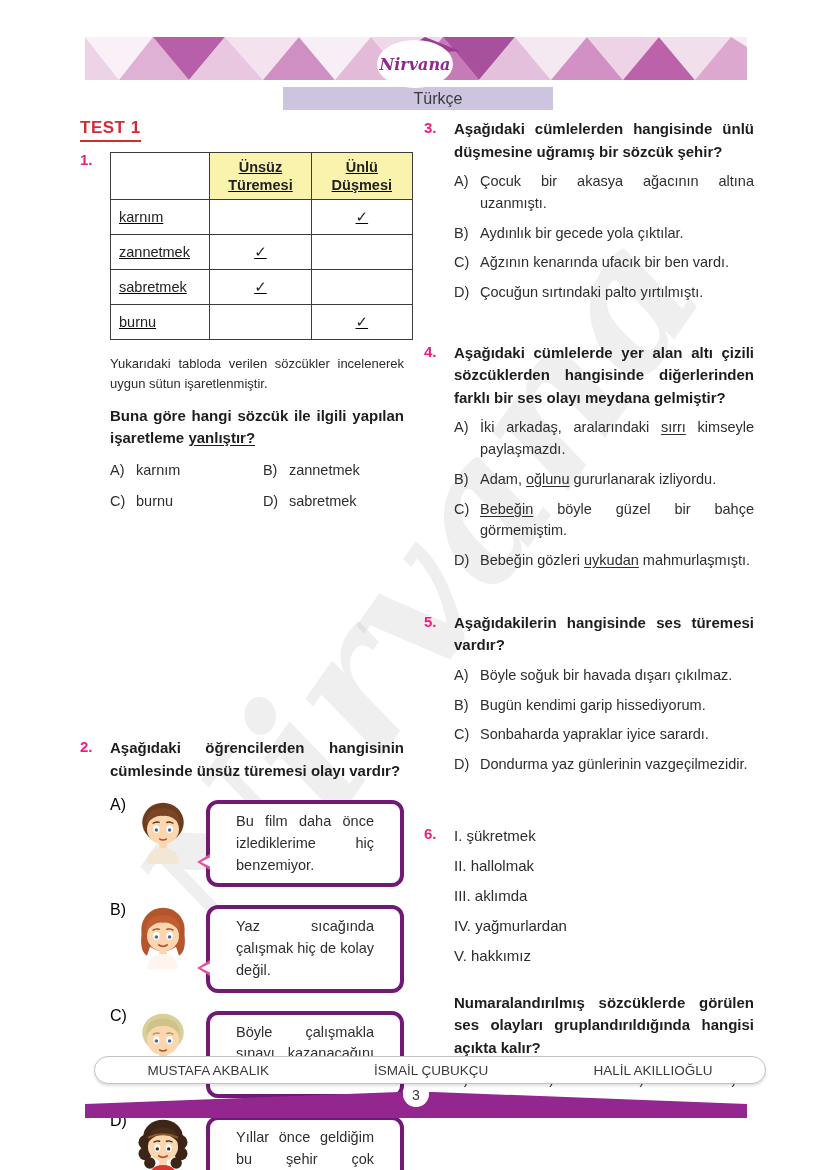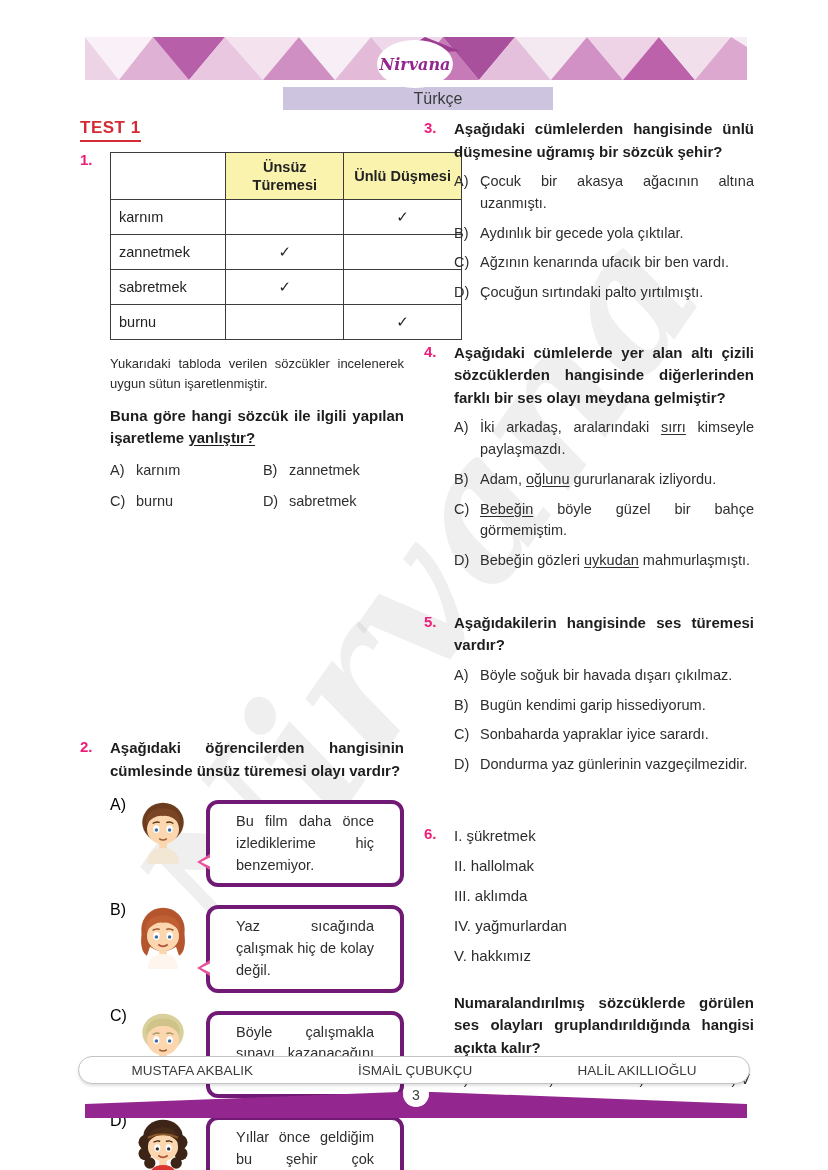--- a/index.html
+++ b/index.html
@@ -30,21 +30,21 @@
   .test-title { display:inline-block; color:#d42a34; font-weight:bold; font-size:17px;
     border-bottom:2.5px solid #d42a34; padding-bottom:2px; letter-spacing:0.5px; margin-bottom:8px; }
 
   .q { display:flex; align-items:flex-start; }
   .qnum { width:30px; flex-shrink:0; font-weight:bold; font-size:15px; color:#ed1e79; padding-top:1px; }
   .qbody { flex:1; min-width:0; }
   .stem { font-weight:bold; font-size:15px; color:#1d1d1d; text-align:justify; line-height:1.5; }
   .stem u, .opt u { text-underline-offset:2px; }
 
   
-  table.q1t { border-collapse:collapse; width:352px; margin:2px 0 14px 0; }
+  table.q1t { border-collapse:collapse; width:303px; margin:2px 0 14px 0;text-decoration:underline; }
   table.q1t td { border:1.6px solid #3c3c3c; font-size:14.5px; color:#222; }
   table.q1t .hdr { background:#faf3ae; font-weight:bold; text-align:center; padding:5px 4px; line-height:1.25; }
   table.q1t .blank { background:#fff; width:96px; }
   table.q1t .word { padding:8px 8px; }
   table.q1t .chk { text-align:center; font-size:15px; width:98px; padding:8px 2px; }
 
   .para { font-size:13px; color:#2c2c2c; text-align:justify; line-height:1.55; margin-bottom:10px; }
 
   .opts { margin-top:8px; }
   .opt { display:flex; font-size:14.5px; color:#2e2e2e; line-height:1.5; margin-bottom:8px; }
@@ -63,21 +63,21 @@
     color:#2e2e2e; line-height:1.5; text-align:justify; }
   .bubble::before { content:""; position:absolute; left:-13px; bottom:13px; width:0; height:0;
     border-top:8px solid transparent; border-bottom:8px solid transparent; border-right:13px solid #e8549c; }
   .bubble::after { content:""; position:absolute; left:-9px; bottom:16px; width:0; height:0;
     border-top:5px solid transparent; border-bottom:5px solid transparent; border-right:10px solid #fff; }
 
   .q6-items { list-style:none; font-size:15px; color:#2c2c2c; line-height:1.6; margin-bottom:24px; }
   .q6-items li { margin-bottom:6px; }
 
   
-  .authors-pill { position:absolute; left:78px; top:1056px; width:672px; height:28px; z-index:1;
+  .authors-pill { position:absolute; left:94px; top:1056px; width:672px; height:28px; z-index:1;
     background:#fff; border:1.5px solid #c3c3c3; border-radius:14px;
     box-shadow:0 2px 3px rgba(0,0,0,0.12);
     display:flex; align-items:center; justify-content:space-around;
     font-size:13.5px; color:#3a3a3a; }
   .bottom-bar { position:absolute; left:85px; top:1088px; width:662px; height:40px; z-index:1; }
 
   .mt-q2 { margin-top:224px; }
   .mt-q4 { margin-top:30px; }
   .mt-q5 { margin-top:32px; }
   .mt-q6 { margin-top:40px; }

